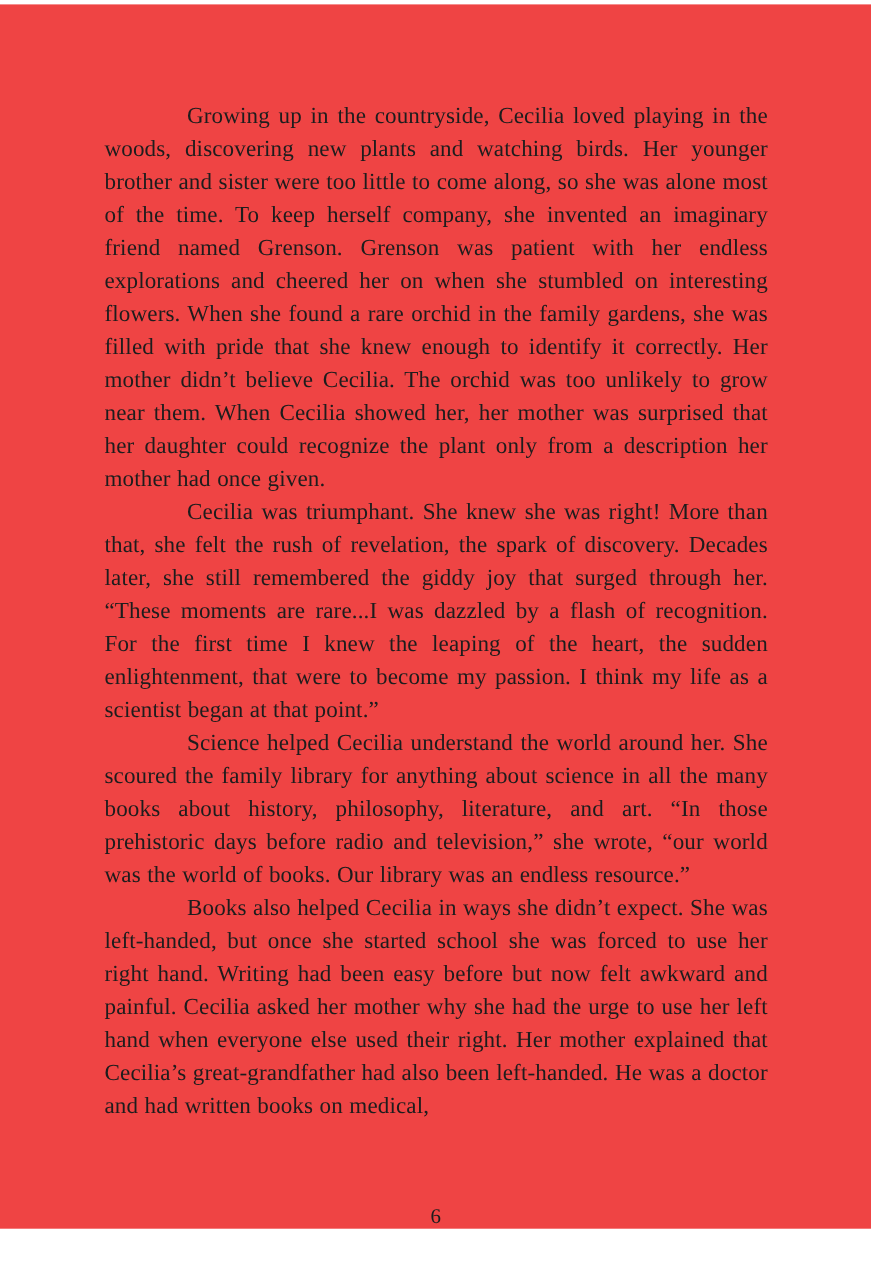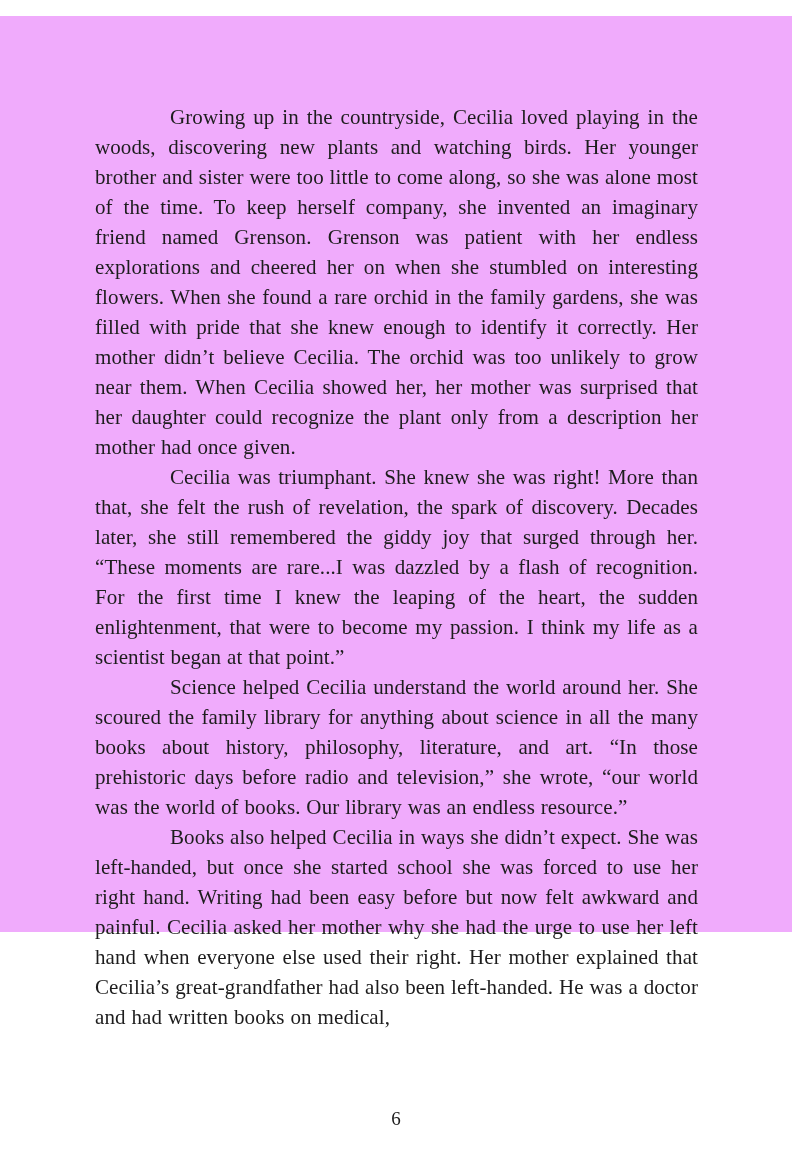--- a/index.html
+++ b/index.html
@@ -10,25 +10,25 @@
   body {
     width: 792px;
     height: 1152px;
     position: relative;
     font-family: "Liberation Serif", "DejaVu Serif", serif;
     color: #1d1d1d;
     overflow: hidden;
   }
   .page {
     position: absolute;
-    top: 16px;
+    top: 4px;
     left: 0;
     width: 792px;
-    height: 916px;
-    background: #f0abfc;
+    height: 1113px;
+    background: #ef4444;
   }
   .text-block {
     position: absolute;
     top: 86px;
     left: 95px;
     width: 603px;
   }
   .text-block p {
     margin: 0;
     padding: 0;

